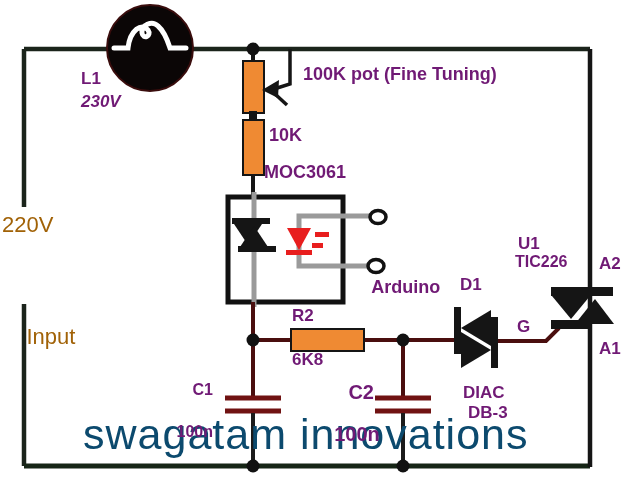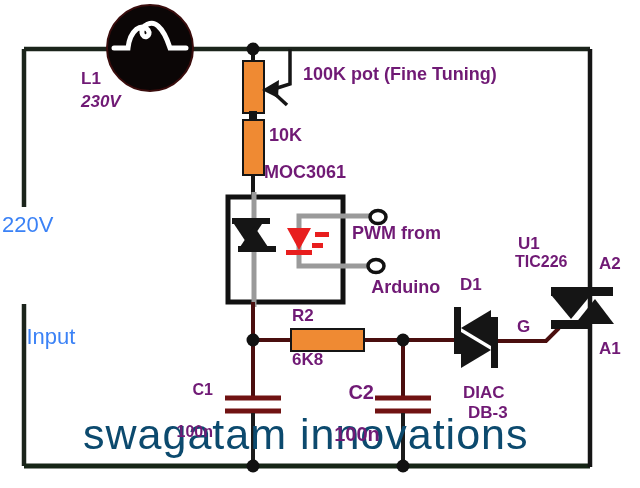--- a/index.html
+++ b/index.html
@@ -8,21 +8,21 @@
     font-family:"Liberation Sans",sans-serif;
   }
   .canvas svg{position:absolute;left:0;top:0;}
   .lbl{position:absolute;color:#701a75;font-weight:700;white-space:pre;line-height:1.15;}
   .lbl-l1{left:81px;top:69px;font-size:17px;}
   .lbl-l1v{left:81px;top:92px;font-size:17px;font-style:italic;}
   .lbl-pot{left:303px;top:64px;font-size:18px;}
   .lbl-10k{left:269px;top:125px;font-size:18px;}
   .lbl-moc{left:264px;top:162px;font-size:18px;}
   .lbl-pwm{left:352px;top:220px;font-size:18px;line-height:27px;}
-  .lbl-mains{left:2px;top:211px;font-size:22px;font-weight:400;color:#3b82f6;line-height:28px;}
+  .lbl-mains{left:2px;top:211px;font-size:22px;font-weight:400;color:#a16207;line-height:28px;}
   .lbl-r2{left:292px;top:306px;font-size:17px;}
   .lbl-6k8{left:292px;top:350px;font-size:17px;}
   .lbl-site{left:242px;top:358px;font-size:19px;color:#c41111;}
   .lbl-c1{left:151px;top:379px;width:62px;text-align:right;font-size:16px;line-height:21px;}
   .lbl-c2{left:312px;top:382px;width:62px;text-align:right;font-size:20px;line-height:21px;}
   .lbl-d1{left:460px;top:275px;font-size:17px;}
   .lbl-diac{left:463px;top:383px;font-size:17px;text-align:right;}
   .lbl-db3{left:468px;top:403px;font-size:17px;}
   .lbl-u1{left:518px;top:234px;font-size:17px;}
   .lbl-tic{left:515px;top:253px;font-size:16px;}
@@ -143,21 +143,21 @@
   </svg>
 
   <div class="lbl lbl-wm">swagatam innovations</div>
 
   <div class="lbl lbl-l1">L1</div>
   <div class="lbl lbl-l1v">230V</div>
   <div class="lbl lbl-pot">100K pot (Fine Tuning)</div>
   <div class="lbl lbl-10k">10K</div>
   <div class="lbl lbl-moc">MOC3061</div>
 
-  <div class="lbl lbl-pwm"><span>PWM from</span><br>
+  <div class="lbl lbl-pwm"><br>
     <span>Arduino</span></div>
 
   <div class="lbl lbl-mains"><span>220V</span><br>
     <br>
     <span>Input</span></div>
 
   <div class="lbl lbl-r2">R2</div>
   <div class="lbl lbl-6k8">6K8</div>
 
   <div class="lbl lbl-c1"><span>C1</span><br>

